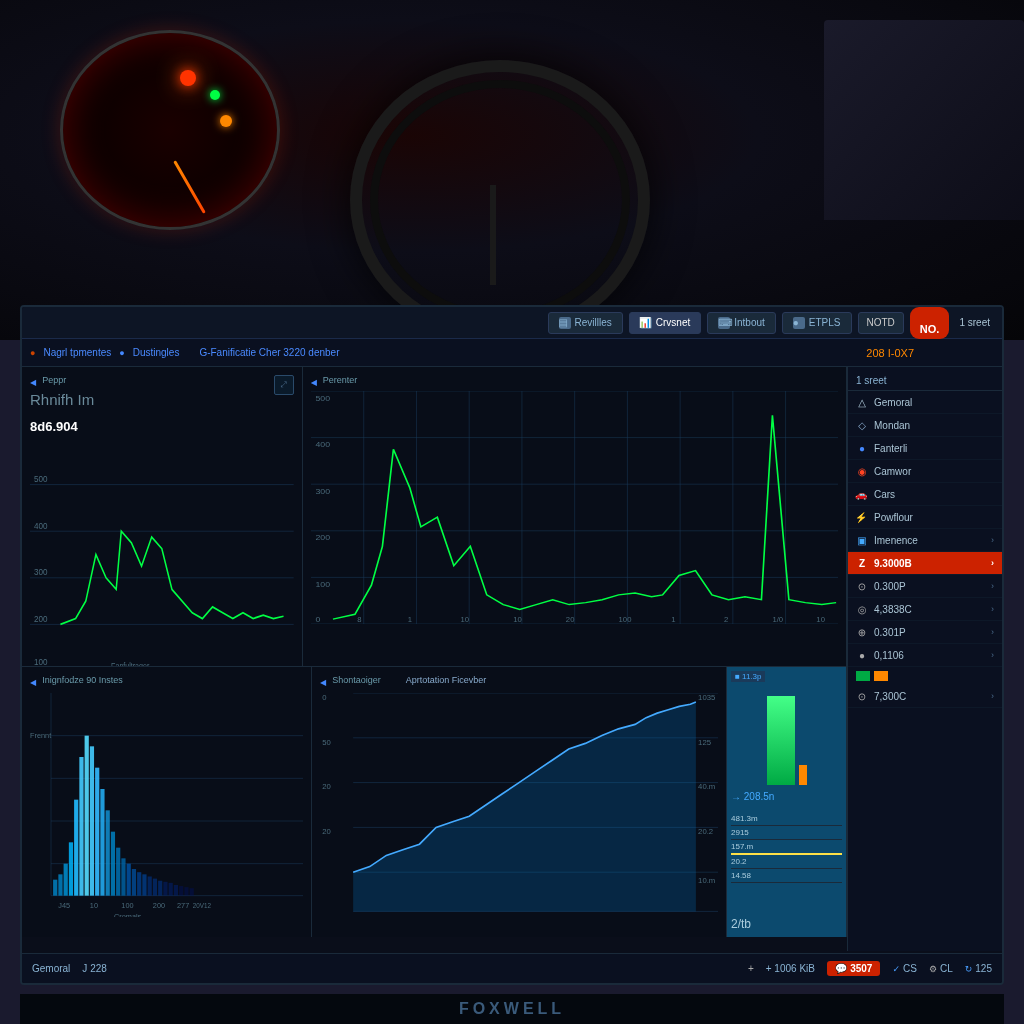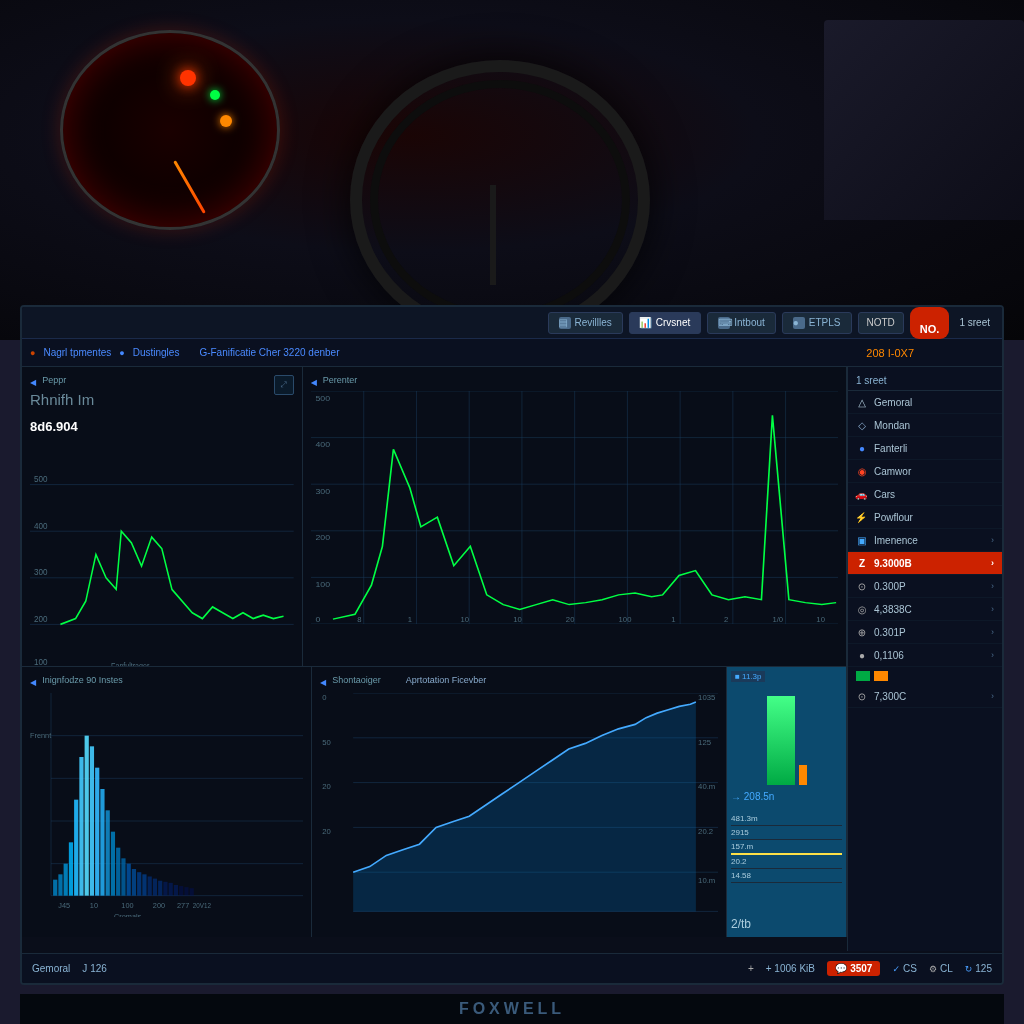--- a/index.html
+++ b/index.html
@@ -726,21 +726,21 @@
         <span>7,300C</span>
         <span class="sidebar-arrow">›</span>
       </div>
 
     </div>
 
   </div>
 
   <div class="status-bar">
     <span>Gemoral</span>
-    <span>J 126</span>
+    <span>J 228</span>
     <span class="top-bar-spacer"></span>
     <span style="color:#aaa;">+</span>
     <span>+ 1006 KiB</span>
     <div class="status-badge-red">
       💬 <span>3507</span>
     </div>
     <div class="status-icon">
       <span style="color:#4a9fff;font-size:9px;">✓</span>
       <span>CS</span>
     </div>

